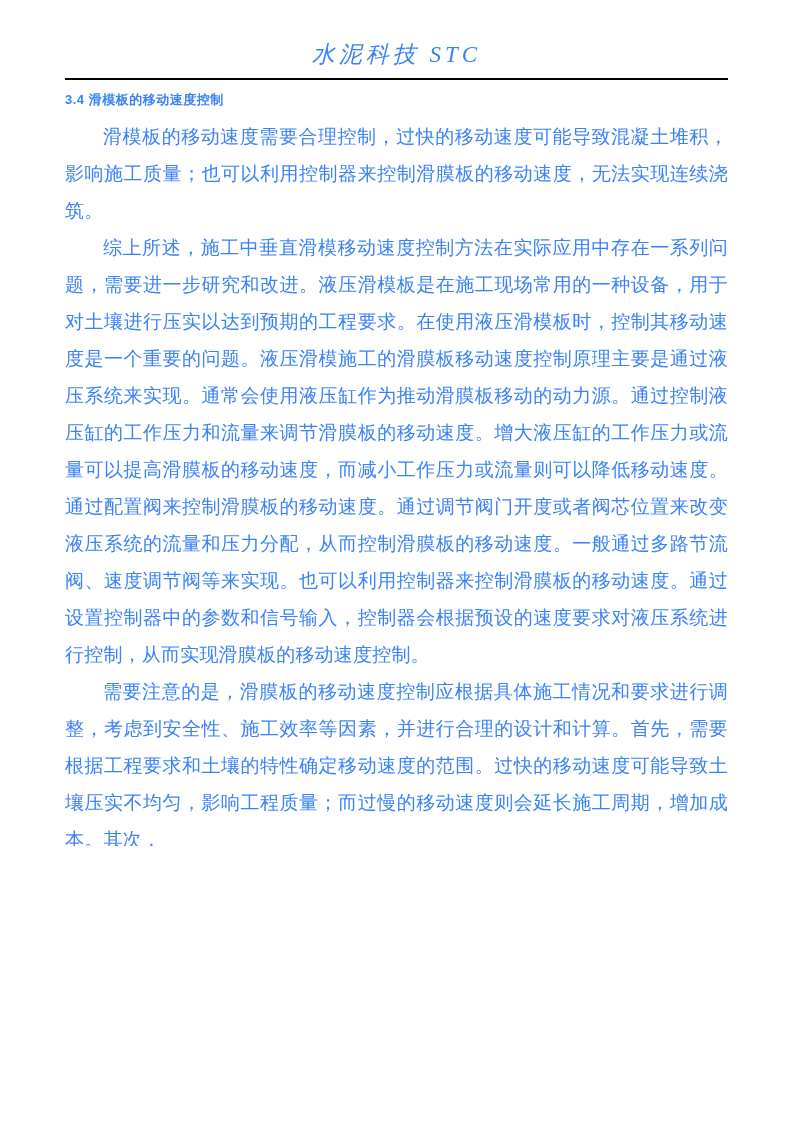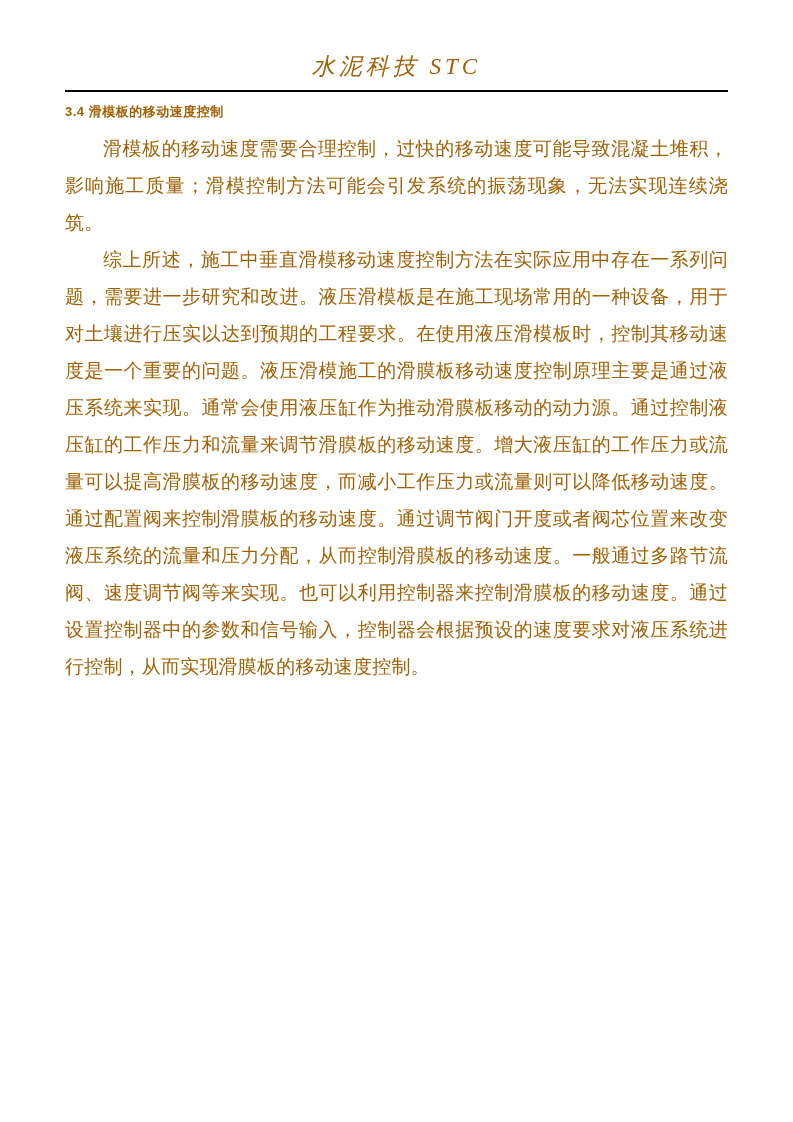--- a/index.html
+++ b/index.html
@@ -5,24 +5,24 @@
   html, body {
     margin: 0;
     padding: 0;
     background: #ffffff;
   }
   .page {
     position: relative;
     width: 793px;
     height: 846px;
     background: #ffffff;
-    color: #a16207;
+    color: #3b82f6;
     font-family: "Liberation Serif", serif;
     overflow: hidden;
-    margin: 12px auto;
+    margin: 0 auto;
   }
   .content {
     position: absolute;
     left: 65px;
     right: 65px;
     top: 0;
   }
   .journal-title {
     margin-top: 41px;
     text-align: center;
@@ -92,22 +92,23 @@
 <div class="page">
   <div class="content">
 
     <div class="journal-title">水泥科技 STC</div>
 
     <div class="header-rule"></div>
 
     <h2 class="section-heading">3.4 滑模板的移动速度控制</h2>
 
     <div class="body-text">
-      <p>滑模板的移动速度需要合理控制，过快的移动速度可能导致混凝土堆积，影响施工质量；滑模控制方法可能会引发系统的振荡现象，无法实现连续浇筑。</p>
+      <p>滑模板的移动速度需要合理控制，过快的移动速度可能导致混凝土堆积，影响施工质量；也可以利用控制器来控制滑膜板的移动速度，无法实现连续浇筑。</p>
       <p>综上所述，施工中垂直滑模移动速度控制方法在实际应用中存在一系列问题，需要进一步研究和改进。液压滑模板是在施工现场常用的一种设备，用于对土壤进行压实以达到预期的工程要求。在使用液压滑模板时，控制其移动速度是一个重要的问题。液压滑模施工的滑膜板移动速度控制原理主要是通过液压系统来实现。通常会使用液压缸作为推动滑膜板移动的动力源。通过控制液压缸的工作压力和流量来调节滑膜板的移动速度。增大液压缸的工作压力或流量可以提高滑膜板的移动速度，而减小工作压力或流量则可以降低移动速度。通过配置阀来控制滑膜板的移动速度。通过调节阀门开度或者阀芯位置来改变液压系统的流量和压力分配，从而控制滑膜板的移动速度。一般通过多路节流阀、速度调节阀等来实现。也可以利用控制器来控制滑膜板的移动速度。通过设置控制器中的参数和信号输入，控制器会根据预设的速度要求对液压系统进行控制，从而实现滑膜板的移动速度控制。</p>
+      <p>需要注意的是，滑膜板的移动速度控制应根据具体施工情况和要求进行调整，考虑到安全性、施工效率等因素，并进行合理的设计和计算。首先，需要根据工程要求和土壤的特性确定移动速度的范围。过快的移动速度可能导致土壤压实不均匀，影响工程质量；而过慢的移动速度则会延长施工周期，增加成本。其次，</p>
     </div>
   </div>
 
   <div class="page-footer">
     <svg class="footer-rule-svg" viewBox="0 0 663 11" preserveAspectRatio="none" aria-hidden="true">
       <path d="M0,3.5 C120,1.8 260,0.4 360,0.3 C480,0.2 590,1.6 663,2.6
                L663,6.8 C560,8.2 470,9.8 355,9.8 C230,9.6 90,6.8 0,5.4 Z" fill="#000000"></path>
     </svg>
     <div class="footer-row">
       <span class="page-number">51</span>

